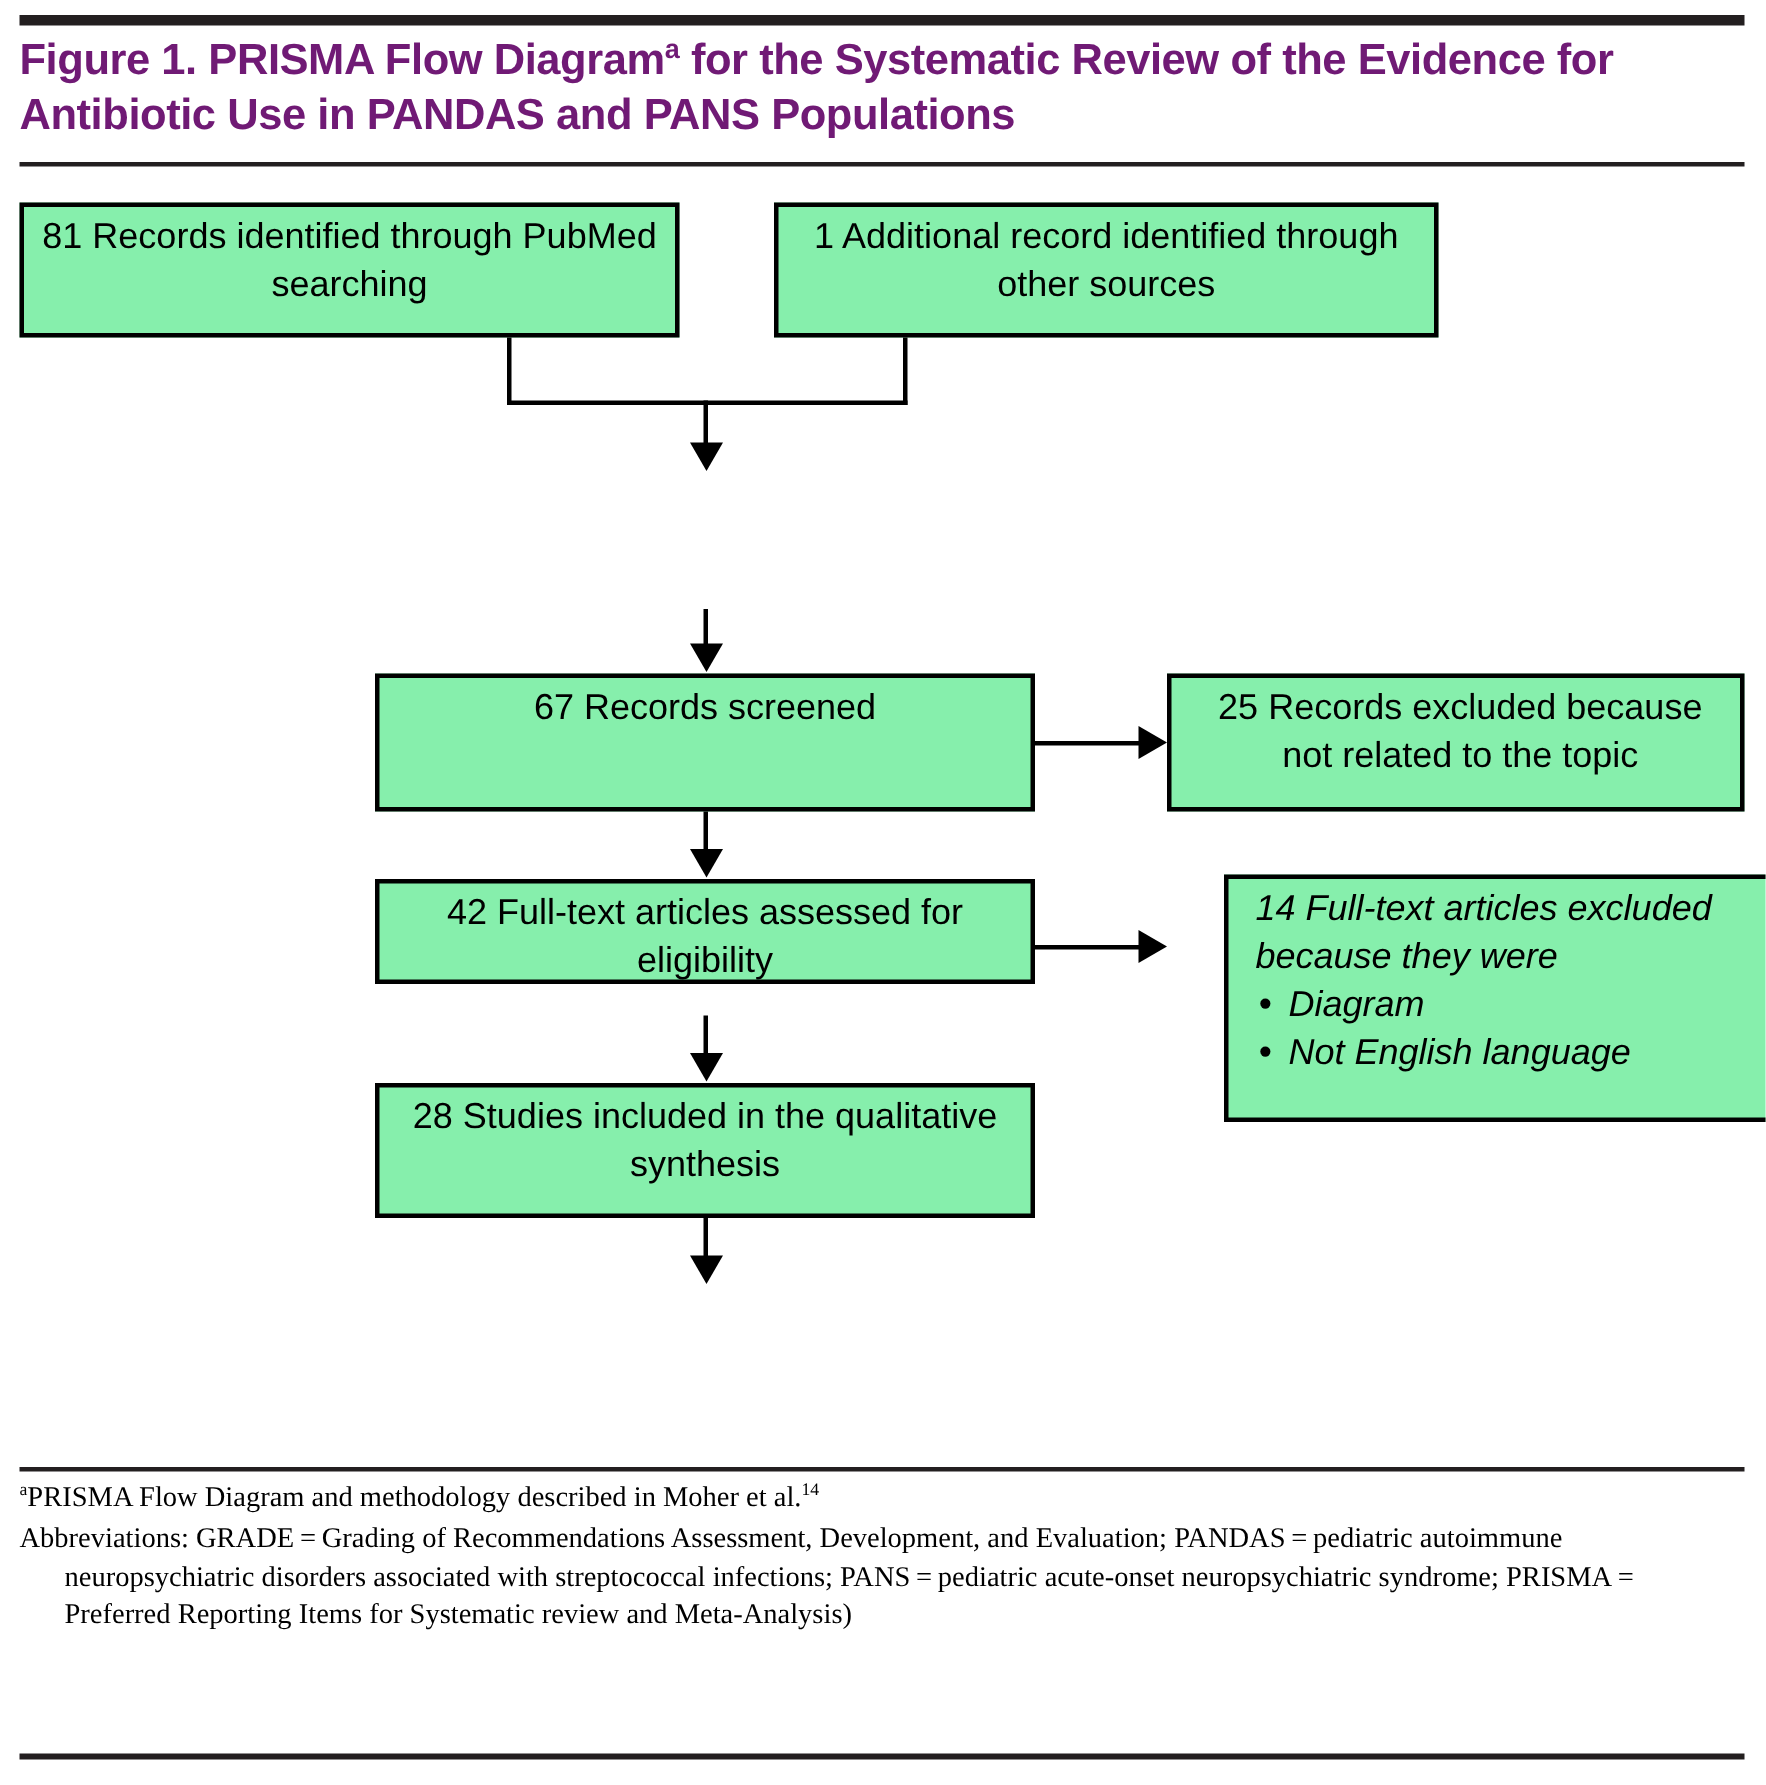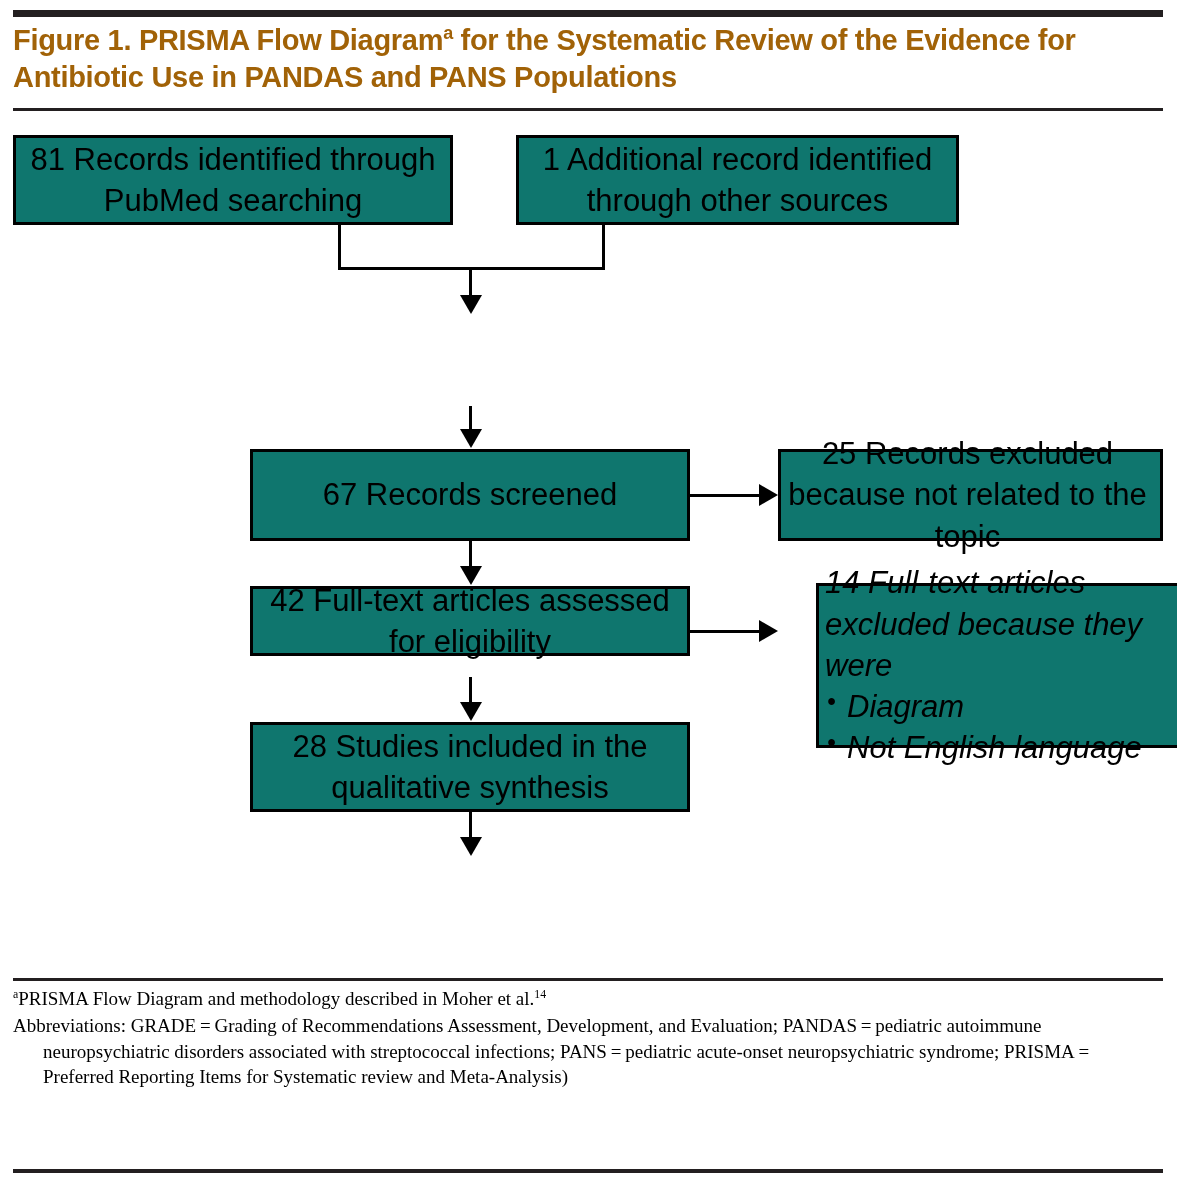--- a/index.html
+++ b/index.html
@@ -58,48 +58,48 @@
   
   .title {
     position: absolute;
     left: 13px;
     top: 22px;
     width: 1110px;
     font-size: 29px;
     font-weight: bold;
     line-height: 1.28;
     letter-spacing: -0.3px;
-    color: #a16207;
+    color: #701a75;
   }
   .title sup {
     font-size: 0.62em;
     vertical-align: super;
     line-height: 0;
   }
 
   
   .node {
     position: absolute;
     box-sizing: border-box;
     border: 3px solid #000;
-    background: #0f766e;
+    background: #86efac;
     display: flex;
-    align-items: center;
+    align-items: flex-start;
     justify-content: center;
     text-align: center;
-    font-size: 31px;
+    font-size: 24px;
     line-height: 1.33;
     padding: 4px 12px;
   }
   .node .inner { width: 100%; }
 
   .node.left-align {
     justify-content: flex-start;
     text-align: left;
-    padding-left: 6px;
+    padding-left: 18px;
   }
 
   .node.left-align .inner { width: 100%; }
 
   .bullets {
     list-style: none;
     margin: 0;
     padding: 0;
   }
   .bullets li {

